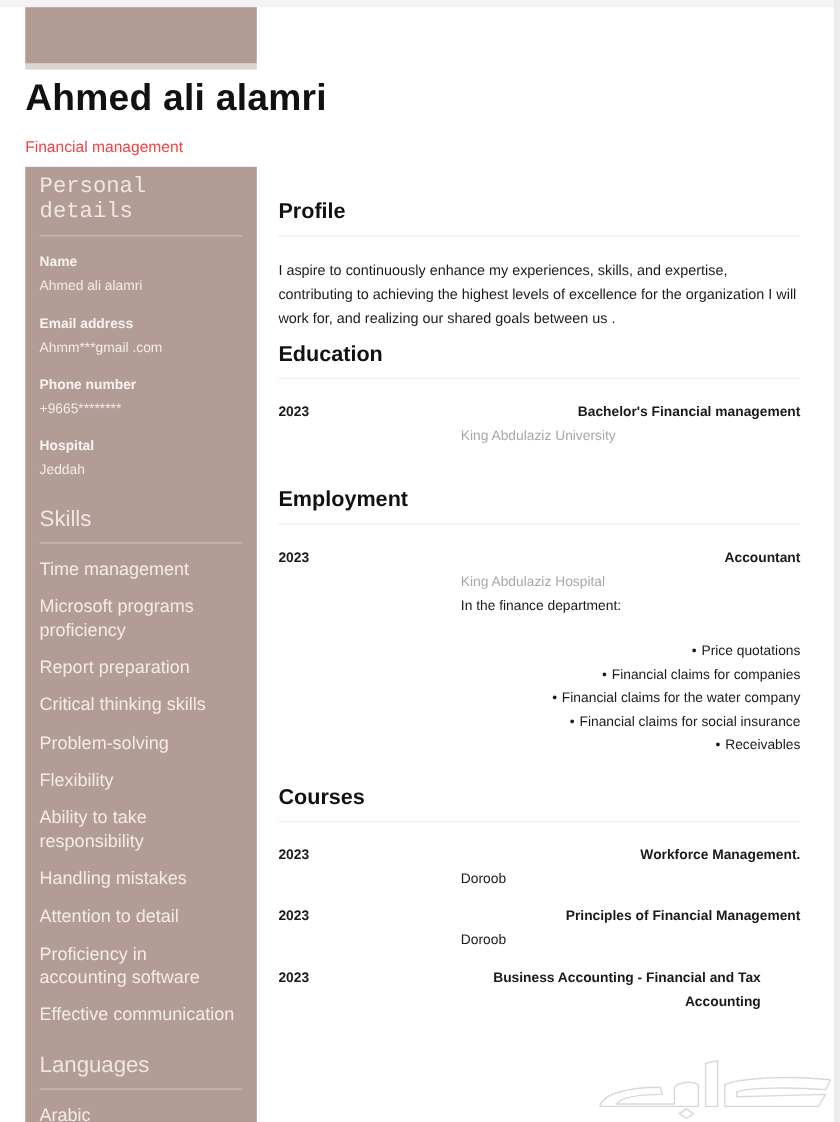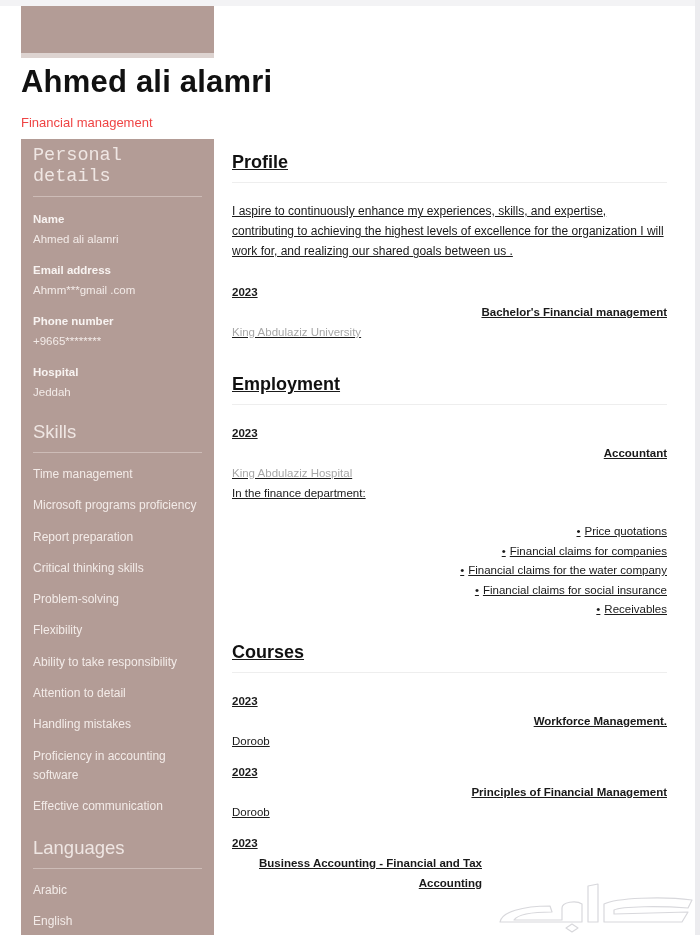--- a/index.html
+++ b/index.html
@@ -66,49 +66,47 @@
     font-weight: bold;
     color: #f8f3f1;
     line-height: 20px;
   }
   .detail-value {
     font-size: 11.5px;
     color: #f3ebe8;
     line-height: 20px;
   }
   .sb-list-item {
-    font-size: 12px;
+    font-size: 15px;
     color: #f3ebe8;
     line-height: 19.5px;
     margin-bottom: 11.8px;
   }
   .main {
     position: absolute;
-    left: 232px; top: 146px;
+    left: 232px; top: 160px;
     width: 435px;
-    text-decoration: underline;
   }
   .section-title {
     font-size: 18px;
     font-weight: bold;
     color: #111;
     padding-bottom: 9px;
     border-bottom: 1px solid #eeeeee;
     margin-bottom: 18px;
   }
   .profile-text {
     font-size: 12px;
     line-height: 20px;
     color: #1a1a1a;
-    margin-bottom: 21px;
+    margin-bottom: 10px;
   }
   .entry {
     display: flex;
     margin-bottom: 14px;
-    flex-direction: column;
   }
   .entry-year {
     width: 152px;
     flex: none;
     font-size: 11.5px;
     font-weight: bold;
     line-height: 20px;
     color: #1a1a1a;
   }
   .entry-body { flex: 1; }
@@ -182,37 +180,38 @@
     </div>
 
     <h2 class="sb-heading" style="padding-top:8px;">Skills</h2>
     <div class="sb-list-item">Time management</div>
     <div class="sb-list-item">Microsoft programs proficiency</div>
     <div class="sb-list-item">Report preparation</div>
     <div class="sb-list-item">Critical thinking skills</div>
     <div class="sb-list-item">Problem-solving</div>
     <div class="sb-list-item">Flexibility</div>
     <div class="sb-list-item">Ability to take responsibility</div>
+    <div class="sb-list-item">Handling mistakes</div>
     <div class="sb-list-item">Attention to detail</div>
-    <div class="sb-list-item">Handling mistakes</div>
     <div class="sb-list-item" style="width:150px;">Proficiency in accounting software</div>
     <div class="sb-list-item">Effective communication</div>
 
     <h2 class="sb-heading" style="padding-top:8px;">Languages</h2>
     <div class="sb-list-item">Arabic</div>
     <div class="sb-list-item">English</div>
   </aside>
 
   <main class="main">
     <section>
       <h2 class="section-title">Profile</h2>
       <p class="profile-text">I aspire to continuously enhance my experiences, skills, and expertise, contributing to achieving the highest levels of excellence for the organization I will work for, and realizing our shared goals between us .</p>
     </section>
 
     <section>
+      <h2 class="section-title">Education</h2>
       <div class="entry">
         <div class="entry-year">2023</div>
         <div class="entry-body">
           <div class="entry-title">Bachelor's Financial management</div>
           <div class="entry-org">King Abdulaziz University</div>
         </div>
       </div>
     </section>
 
     <section style="margin-top:32px;">

